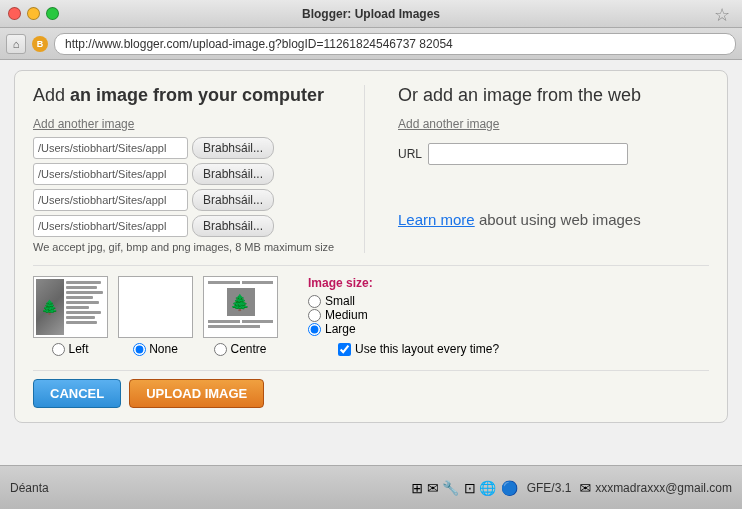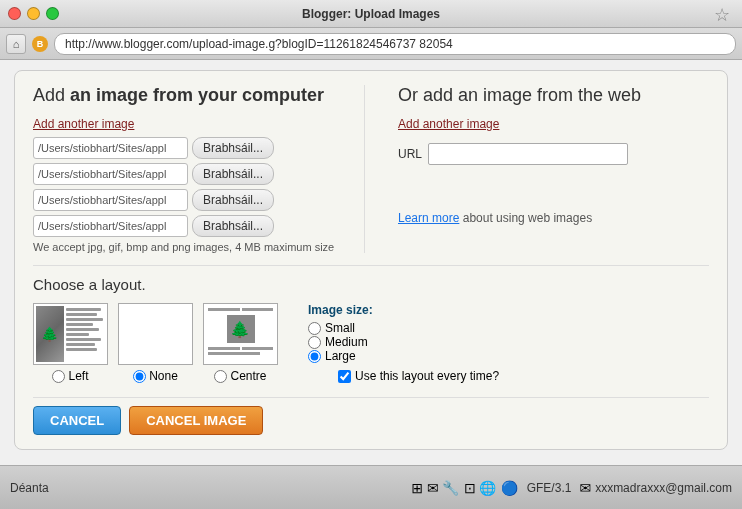--- a/index.html
+++ b/index.html
@@ -117,21 +117,21 @@
     .section-title {
       font-size: 18px;
       color: #333;
       margin-bottom: 10px;
     }
     .section-title strong {
       font-weight: bold;
     }
 
     .add-link {
-      color: #7f1d1d;
+      color: #737373;
       text-decoration: underline;
       font-size: 12px;
       cursor: pointer;
       display: inline-block;
       margin-bottom: 6px;
     }
 
     .file-row {
       display: flex;
       align-items: center;
@@ -185,21 +185,21 @@
       border: 1px solid #aaa;
       height: 22px;
       width: 200px;
       font-size: 12px;
       padding: 0 4px;
       background: white;
       border-radius: 2px;
     }
 
     .learn-more {
-      font-size: 12px;
+      font-size: 15px;
       color: #555;
       margin-top: 46px;
     }
     .learn-more a {
       color: #1a73e8;
       text-decoration: underline;
       cursor: pointer;
     }
 
     
@@ -299,21 +299,21 @@
       display: flex;
       align-items: center;
       gap: 3px;
       font-size: 12px;
       cursor: pointer;
     }
 
     .size-title {
       font-size: 12px;
       font-weight: bold;
-      color: #0c4a6e;
+      color: #be185d;
       margin-bottom: 4px;
     }
 
     .radio-option {
       display: flex;
       align-items: center;
       gap: 4px;
       font-size: 12px;
       cursor: pointer;
     }
@@ -481,38 +481,37 @@
           <div class="file-row">
             <div class="file-path">/Users/stiobhart/Sites/appl</div>
             <button class="browse-btn">Brabhsáil...</button>
           </div>
           <div class="file-row">
             <div class="file-path">/Users/stiobhart/Sites/appl</div>
             <button class="browse-btn">Brabhsáil...</button>
           </div>
         </div>
 
-        <div class="accept-text">We accept jpg, gif, bmp and png images, 4 MB maximum size</div>
+        <div class="accept-text">We accept jpg, gif, bmp and png images, 8 MB maximum size</div>
       </div>
 
       <div class="right-column">
         <div class="section-title">Or add an image from the web</div>
         <a class="add-link">Add another image</a>
         <div class="url-row">
           <span class="url-label">URL</span>
           <input class="url-input" type="text" style="">
         </div>
         <div class="learn-more">
           <a>Learn more</a> about using web images
         </div>
       </div>
     </div>
 
     <div class="layout-section">
-      <div class="layout-title">Choose a layout.</div>
 
       <div class="layout-row">
 
         <div class="layout-options">
 
           <div class="layout-item">
             <div class="layout-preview preview-left">
               <div class="preview-img">
                 <div class="mini-img"></div>
               </div>
@@ -582,21 +581,21 @@
             <input type="checkbox" checked="" style="">
             <span>Use this layout every time?</span>
           </label>
         </div>
 
       </div>
     </div>
 
     <div style="display:flex;align-items:center;margin-top:14px;padding-top:8px;border-top:1px solid #ddd;">
       <button class="btn-cancel">CANCEL</button>
-      <button class="btn-upload" style="margin-left:8px;">CANCEL IMAGE</button>
+      <button class="btn-upload" style="margin-left:8px;">UPLOAD IMAGE</button>
     </div>
 
   </div>
 </div>
 
 <div class="status-bar">
   <span class="status-left">Déanta</span>
   <div class="status-icons">
     <span style="font-size:14px;">⊞</span>
     <span style="font-size:14px;">✉</span>

